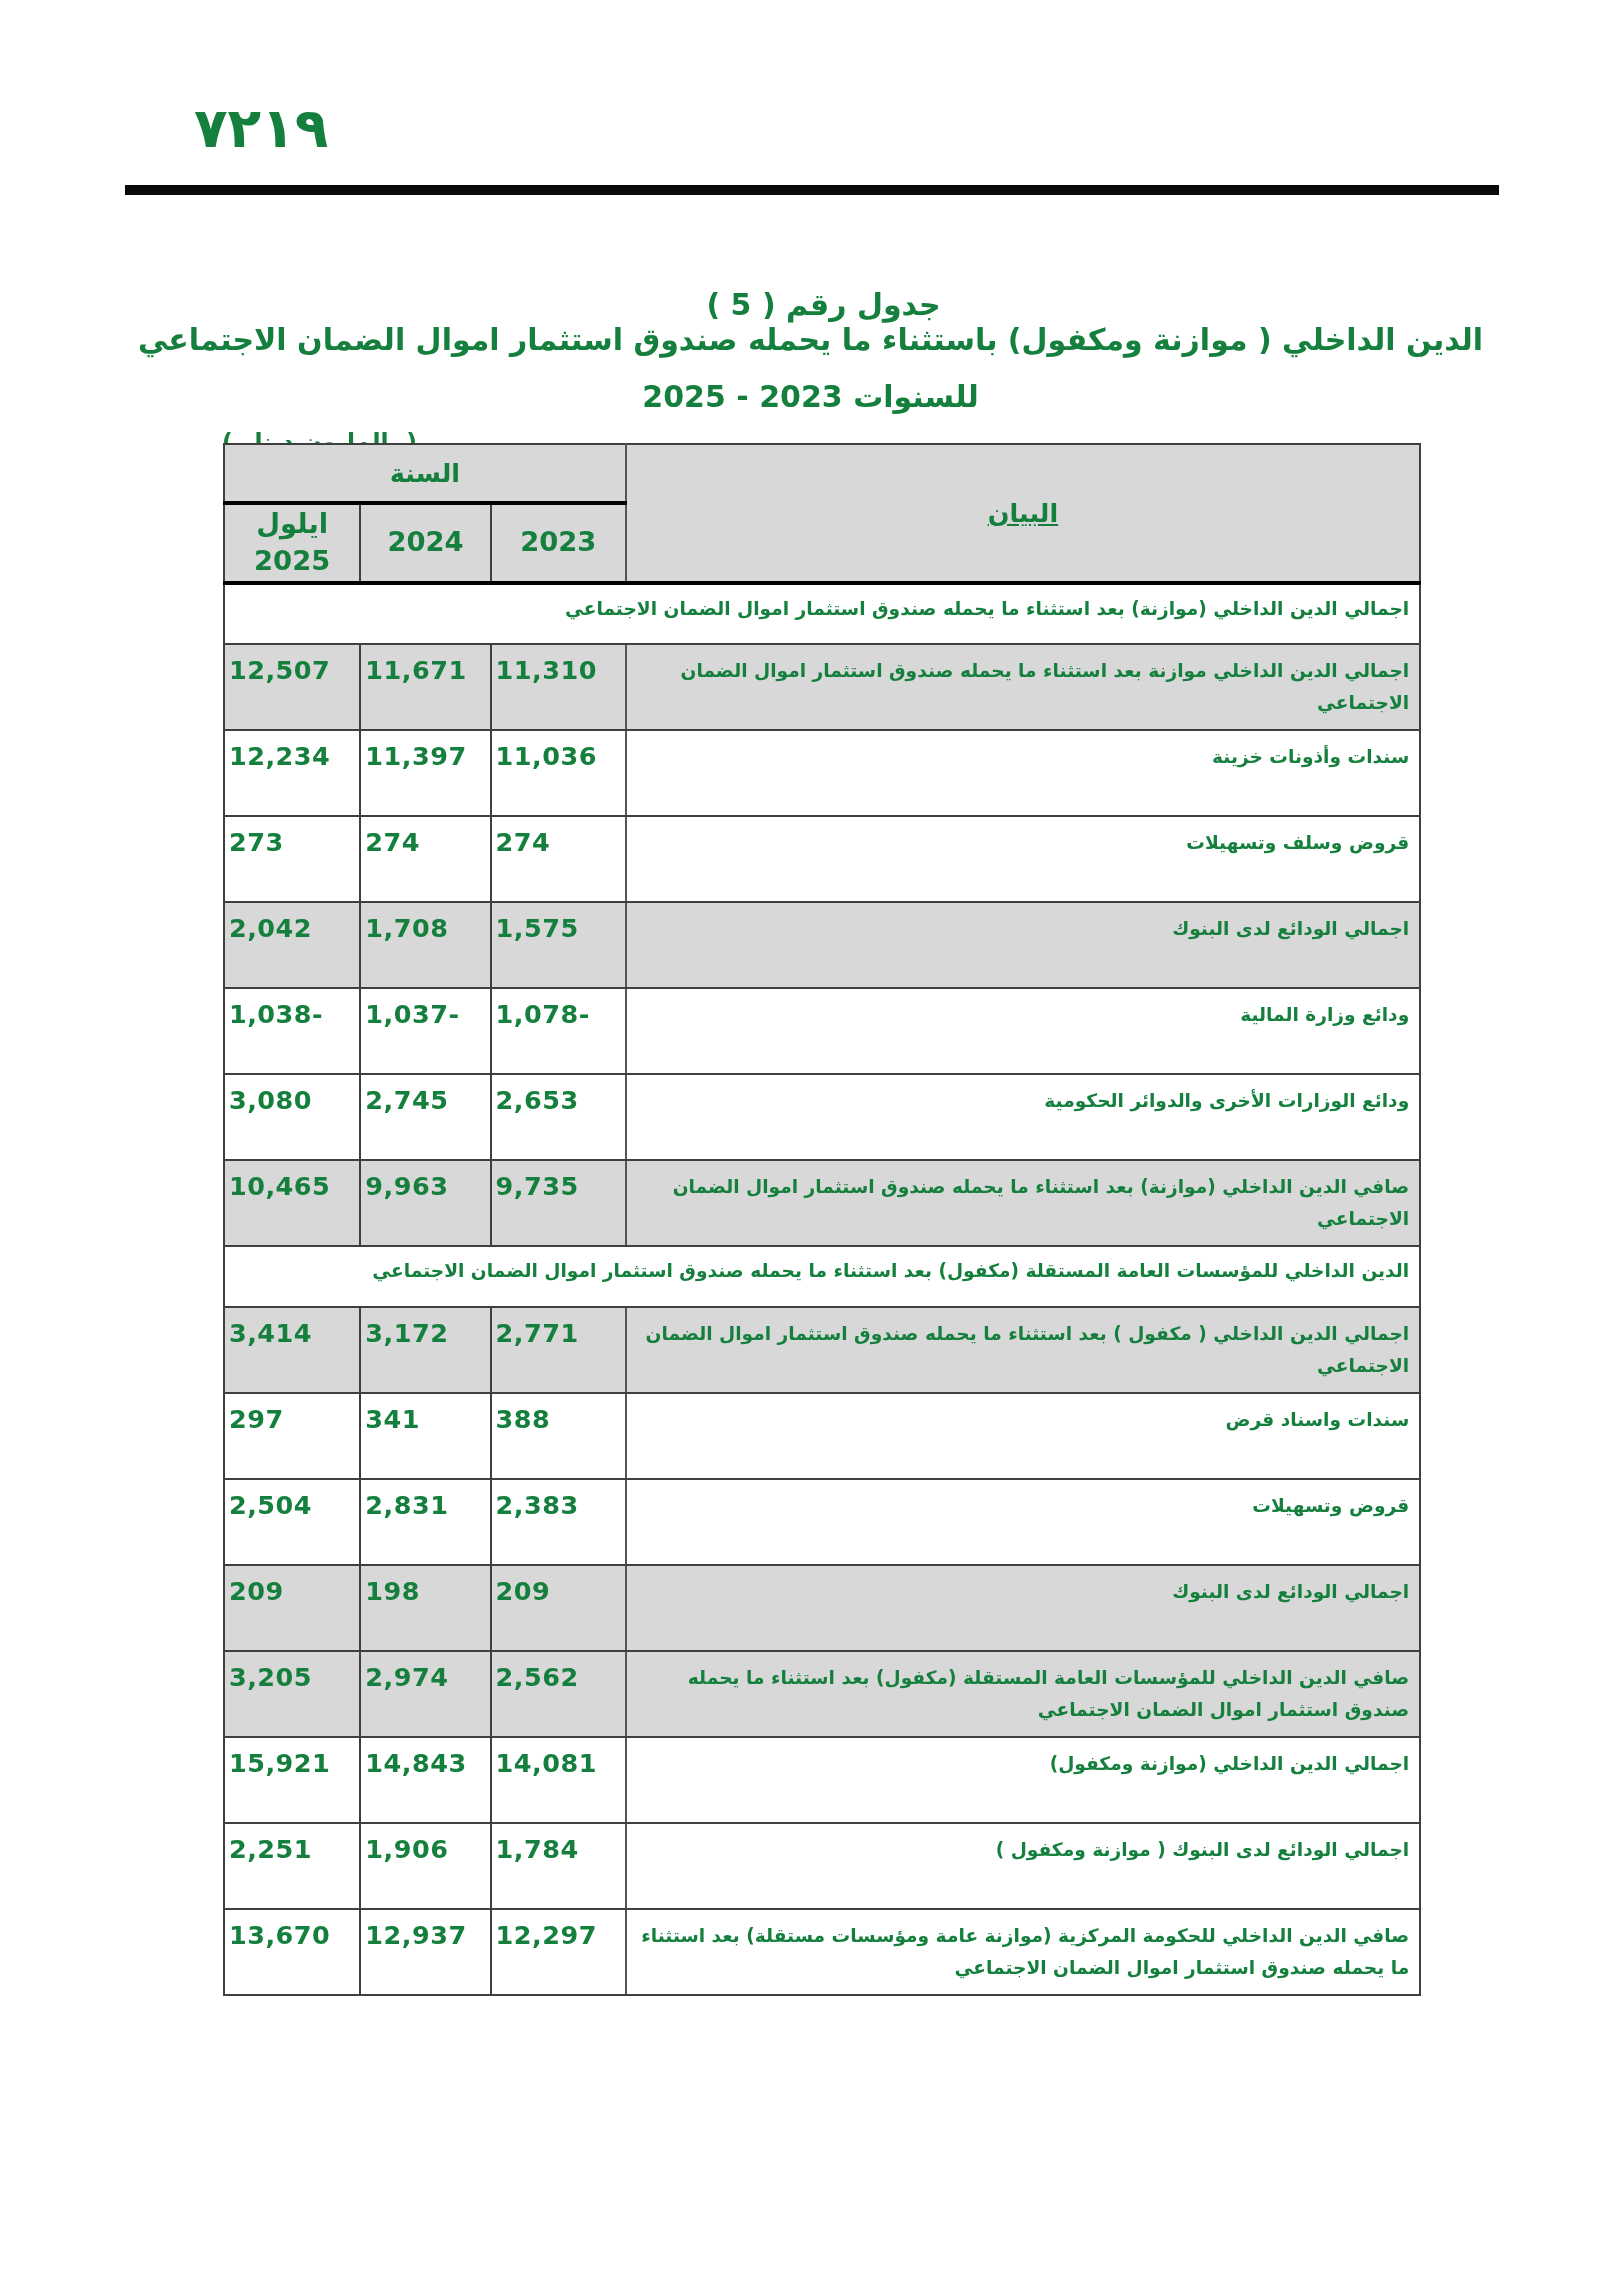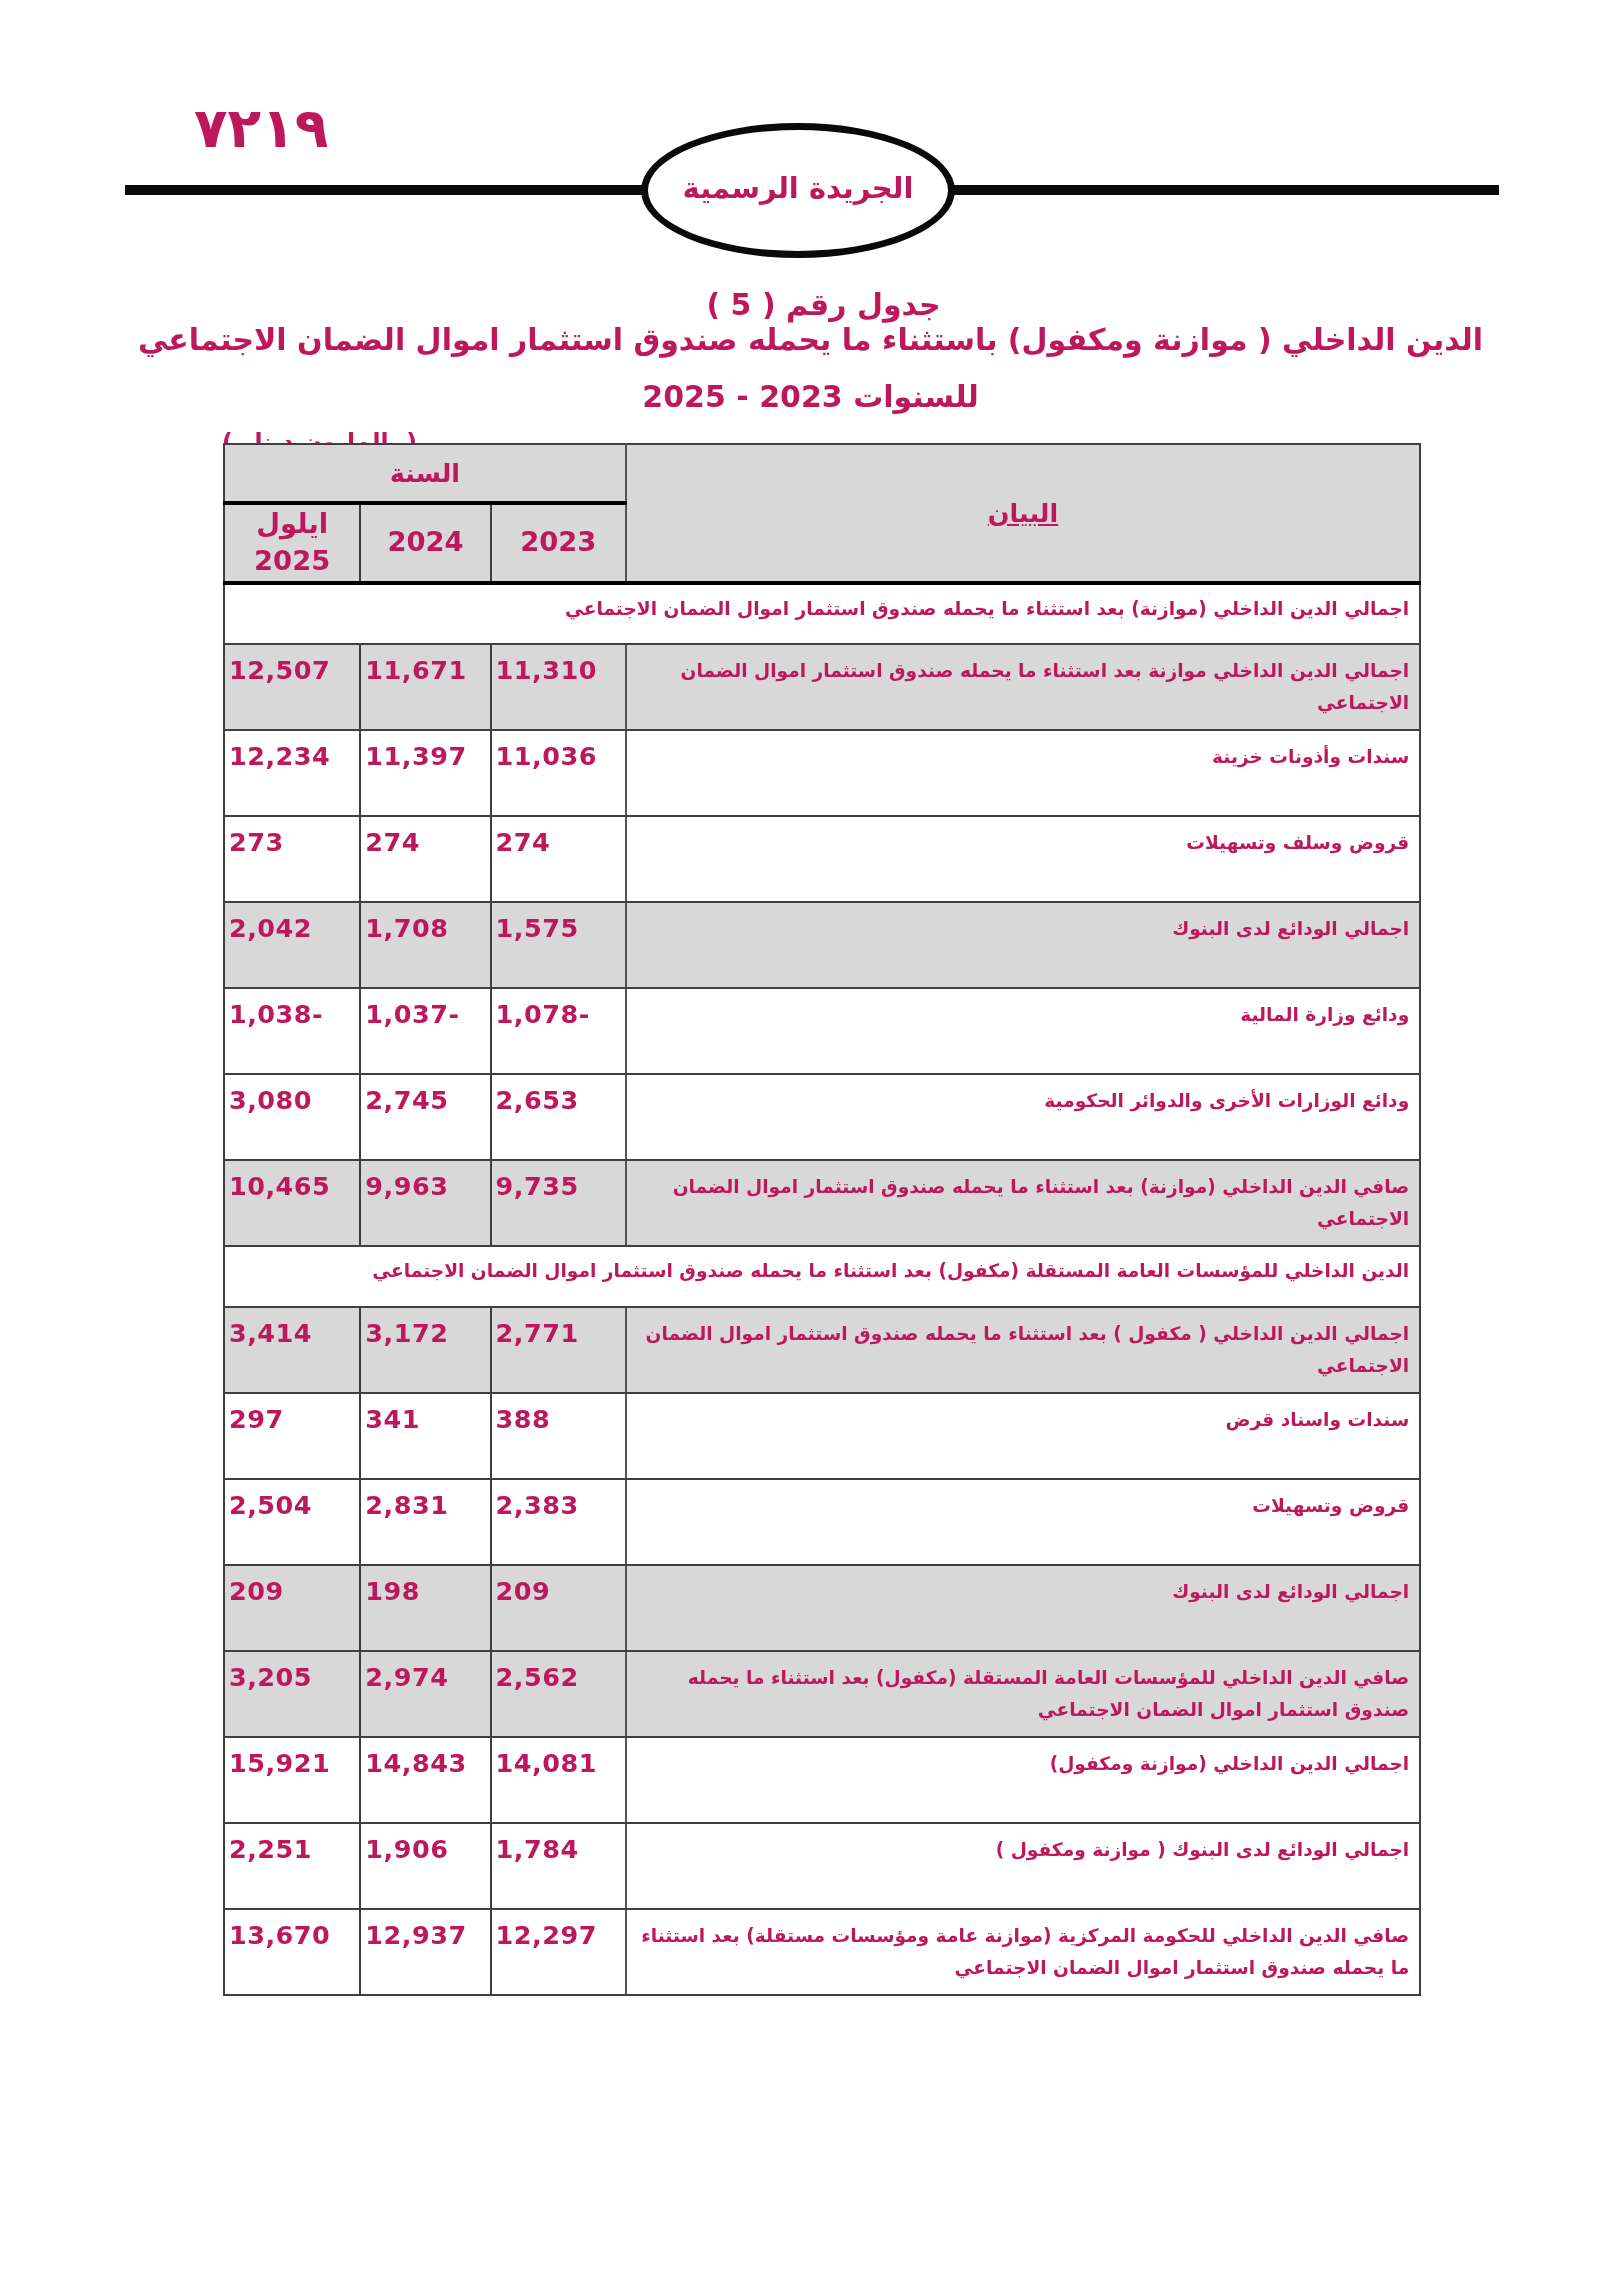--- a/index.html
+++ b/index.html
@@ -1,18 +1,18 @@
 <!DOCTYPE html>
 <html><head>
 <meta charset="utf-8">
 <style>
   html,body{margin:0;padding:0;background:#ffffff;}
   .page{
     position:relative;width:1621px;height:2293px;background:#ffffff;
-    font-family:"DejaVu Sans",sans-serif;color:#be185d;font-weight:bold;overflow:hidden;
+    font-family:"DejaVu Sans",sans-serif;color:#15803d;font-weight:bold;overflow:hidden;
   }
   
   .page-number{position:absolute;left:194px;top:96px;font-size:55px;letter-spacing:3.9px;}
   .header-rule{position:absolute;left:125px;top:185px;width:1374px;height:9.8px;background:#0a0a0a;}
   .logo-oval{
     position:absolute;left:641px;top:123px;width:314px;height:135px;background:#ffffff;
     border:7.8px solid #0a0a0a;border-radius:50%;display:flex;align-items:center;justify-content:center;
     z-index:2;box-sizing:border-box;
   }
   .logo-oval span{font-size:29px;padding-bottom:5.9px;}
@@ -52,23 +52,20 @@
 </style>
 </head>
 <body>
 
 <div class="page">
 
   <div class="page-number" dir="rtl">٧٢١٩</div>
 
   <div class="header-rule"></div>
 
-  <div class="logo-oval">
-    <span dir="rtl">الجريدة الرسمية</span>
-  </div>
 
   <div class="title-block">
     <div class="t1" dir="rtl">جدول رقم ( 5 )</div>
     <div class="t2" dir="rtl">الدين الداخلي ( موازنة ومكفول) باستثناء ما يحمله صندوق استثمار اموال الضمان الاجتماعي</div>
     <div class="t3" dir="rtl">للسنوات 2023 - 2025</div>
   </div>
 
   <div class="unit-note" dir="rtl">( بالمليون دينار )</div>
 
   <div class="tbl-wrap">

